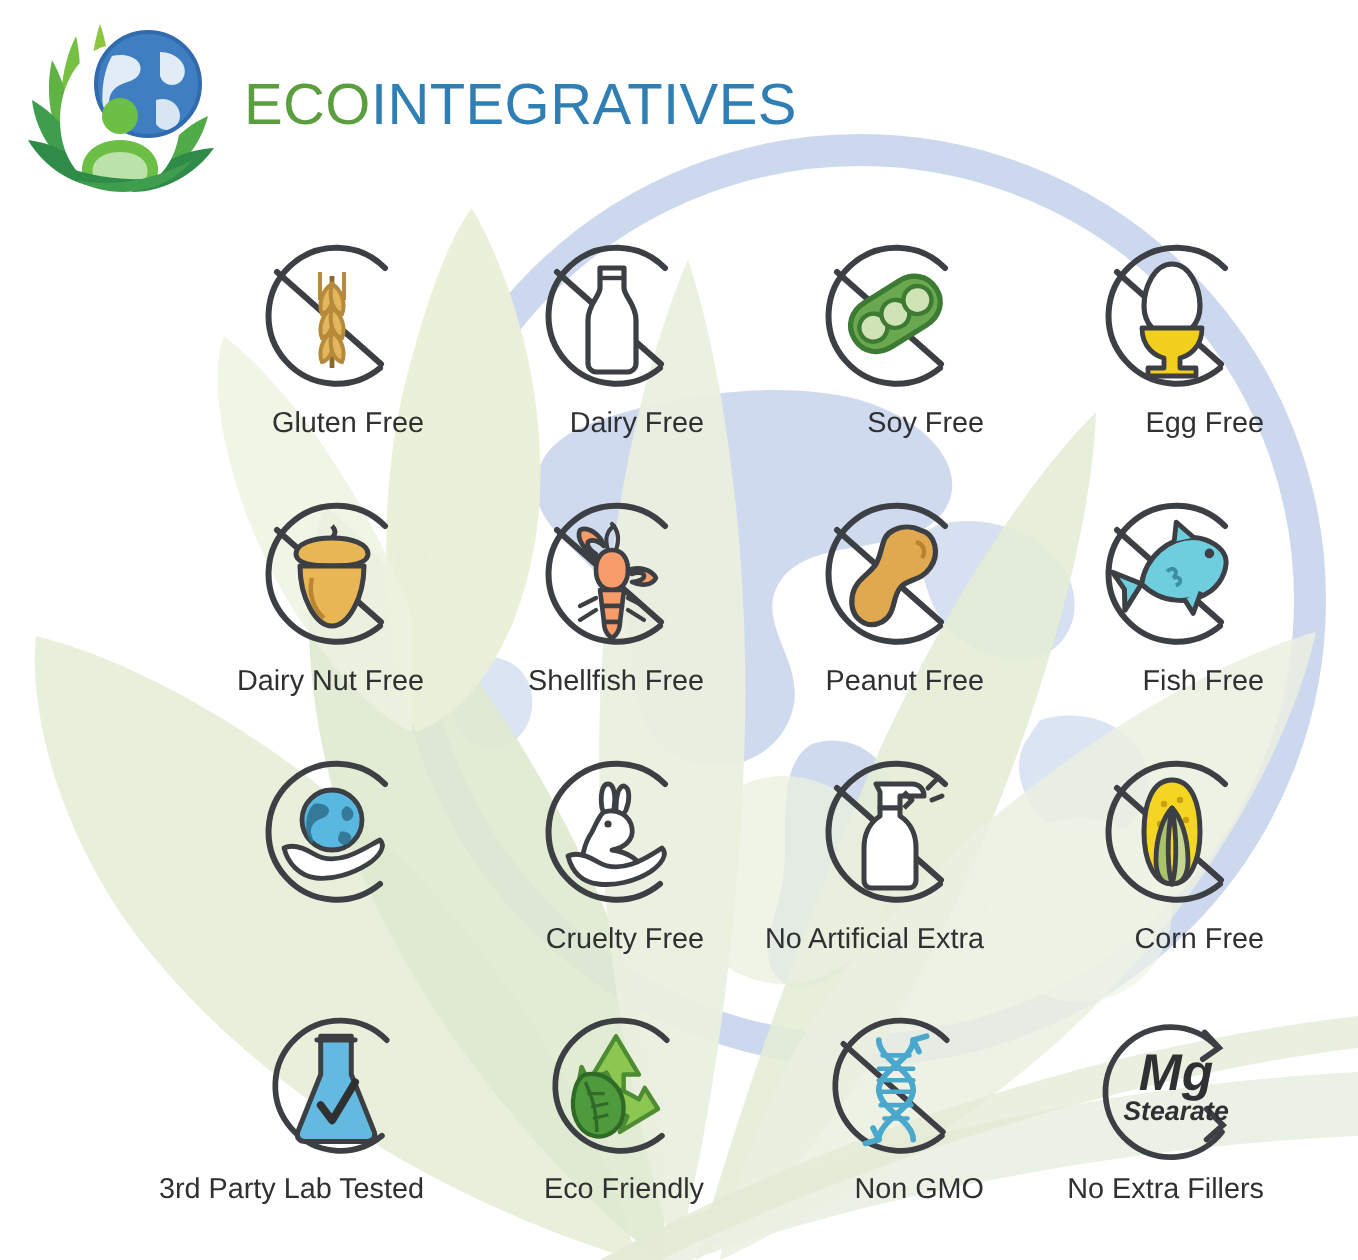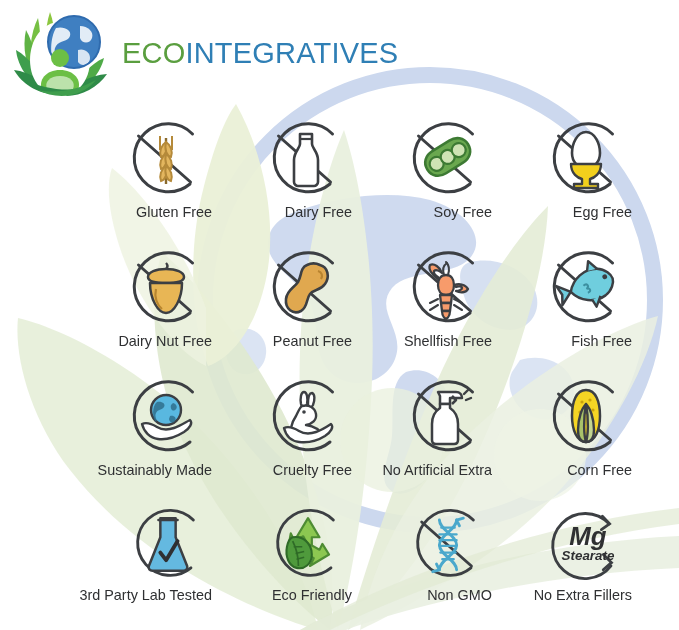--- a/index.html
+++ b/index.html
@@ -249,36 +249,20 @@
       <div class="cap">Dairy Nut Free</div>
     </div>
 
     <div class="badge">
       <div class="disc">
         <svg viewBox="0 0 92 92" xmlns="http://www.w3.org/2000/svg">
           <g fill="none" stroke="#3c3f43" stroke-width="3" stroke-linecap="round">
             <path d="M72.5 22 A34 34 0 1 0 70 72"></path>
             <path d="M18.5 24 L70.5 70"></path>
           </g>
-          <path d="M60 24 C68 26 70 36 65 43 C60 50 54 48 50 53 C46 58 48 66 41 70
-                   C33 74 25 68 26 58 C27 49 34 47 38 41 C42 34 40 27 47 24
-                   C51 22 56 22 60 24 Z" fill="#e0a84f" stroke="#3c3f43" stroke-width="2.6" stroke-linejoin="round"></path>
-          <path d="M58 30 C62 31 63 35 61 38" stroke="#b8832f" stroke-width="2.2" fill="none"></path>
-        </svg>
-      </div>
-      <div class="cap">Peanut Free</div>
-    </div>
-
-    <div class="badge">
-      <div class="disc">
-        <svg viewBox="0 0 92 92" xmlns="http://www.w3.org/2000/svg">
-          <g fill="none" stroke="#3c3f43" stroke-width="3" stroke-linecap="round">
-            <path d="M72.5 22 A34 34 0 1 0 70 72"></path>
-            <path d="M18.5 24 L70.5 70"></path>
-          </g>
           <g fill="#f79b6b" stroke="#3c3f43" stroke-width="2.3" stroke-linejoin="round">
 
             <path d="M46 34 C51 34 54 38 54 44 C54 50 51 54 46 54 C41 54 38 50 38 44
                      C38 38 41 34 46 34 Z"></path>
             <path d="M40 54 L52 54 L51 62 L41 62 Z"></path>
             <path d="M41 62 L51 62 L50 70 L42 70 Z"></path>
 
             <path d="M42 70 L50 70 C50 76 46 78 46 78 C46 78 42 76 42 70 Z"></path>
 
             <path d="M38 38 C32 34 28 28 30 24 C34 22 40 26 42 32 C40 30 36 28 34 30
@@ -291,20 +275,36 @@
             <path d="M44 34 C42 28 44 24 47 22"></path>
             <path d="M48 34 C50 28 49 24 46 21"></path>
             <path d="M38 58 L30 62"></path>
               <path d="M38 64 L30 69"></path>
             <path d="M54 58 L62 62"></path>
               <path d="M54 64 L62 69"></path>
           </g>
         </svg>
       </div>
       <div class="cap cap-sm">Shellfish Free</div>
+    </div>
+
+    <div class="badge">
+      <div class="disc">
+        <svg viewBox="0 0 92 92" xmlns="http://www.w3.org/2000/svg">
+          <g fill="none" stroke="#3c3f43" stroke-width="3" stroke-linecap="round">
+            <path d="M72.5 22 A34 34 0 1 0 70 72"></path>
+            <path d="M18.5 24 L70.5 70"></path>
+          </g>
+          <path d="M60 24 C68 26 70 36 65 43 C60 50 54 48 50 53 C46 58 48 66 41 70
+                   C33 74 25 68 26 58 C27 49 34 47 38 41 C42 34 40 27 47 24
+                   C51 22 56 22 60 24 Z" fill="#e0a84f" stroke="#3c3f43" stroke-width="2.6" stroke-linejoin="round"></path>
+          <path d="M58 30 C62 31 63 35 61 38" stroke="#b8832f" stroke-width="2.2" fill="none"></path>
+        </svg>
+      </div>
+      <div class="cap">Peanut Free</div>
     </div>
 
     <div class="badge">
       <div class="disc">
         <svg viewBox="0 0 92 92" xmlns="http://www.w3.org/2000/svg">
           <g fill="none" stroke="#3c3f43" stroke-width="3" stroke-linecap="round">
             <path d="M72.5 22 A34 34 0 1 0 70 72"></path>
             <path d="M18.5 24 L70.5 70"></path>
           </g>
           <g transform="rotate(-18 46 46)">
@@ -329,21 +329,20 @@
           </g>
           <circle cx="46" cy="40" r="15" fill="#59b8e0" stroke="#3c3f43" stroke-width="2.4"></circle>
           <path d="M37 32 C42 31 46 34 44 37 C42 40 38 39 36 43 C34 47 38 50 36 52
                    C32 48 32 36 37 32 Z" fill="#2f6f8c" opacity=".85"></path>
           <path d="M53 33 C57 34 58 38 55 40 C52 42 50 38 51 35 Z" fill="#2f6f8c" opacity=".85"></path>
           <path d="M50 46 C54 45 57 48 55 51 C53 54 49 52 49 49 Z" fill="#2f6f8c" opacity=".85"></path>
           <path d="M22 54 C26 52 32 54 37 57 C42 60 48 60 54 58 C60 56 66 52 70 50
                    C73 53 70 58 64 62 C56 67 46 70 38 69 C30 68 24 62 22 54 Z" fill="#ffffff" stroke="#3c3f43" stroke-width="2.4" stroke-linejoin="round"></path>
         </svg>
       </div>
-      <div class="cap cap-sm">Sustainably Made</div>
     </div>
 
     <div class="badge">
       <div class="disc">
         <svg viewBox="0 0 92 92" xmlns="http://www.w3.org/2000/svg">
           <g fill="none" stroke="#3c3f43" stroke-width="3" stroke-linecap="round">
             <path d="M72.5 22 A34 34 0 1 0 70 72"></path>
           </g>
           <g fill="#ffffff" stroke="#3c3f43" stroke-width="2.4" stroke-linejoin="round">
             <path d="M44 22 C47 22 48 28 47 34 C46 38 42 38 41 34 C40 28 41 22 44 22 Z"></path>

